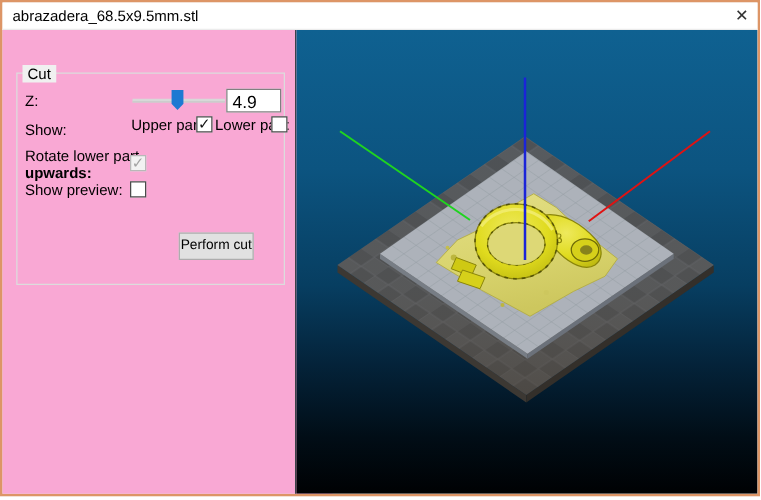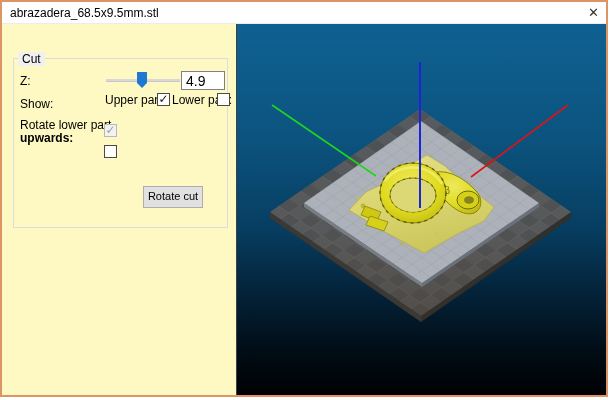--- a/index.html
+++ b/index.html
@@ -1,21 +1,21 @@
 <!DOCTYPE html>
 <html><head>
 <meta charset="utf-8">
 <style>
   html,body{margin:0;padding:0;background:#fff;width:609px;height:400px;overflow:hidden;
     font-family:"Liberation Sans","DejaVu Sans",sans-serif;-webkit-font-smoothing:antialiased;}
   #win{position:absolute;left:0;top:0;width:604px;height:393px;border:2px solid #dd9566;background:#f0f0f0;}
   #titlebar{position:absolute;left:0;top:0;width:100%;height:21px;background:#ffffff;border-bottom:1px solid #ececec;}
   #title{position:absolute;left:8px;top:4px;font-size:12px;color:#000;white-space:nowrap;text-align:right;}
   #closebtn{position:absolute;right:7px;top:3px;font-size:13px;color:#333;cursor:default;line-height:15px;}
-  #panel{position:absolute;left:0;top:22px;width:264px;bottom:0;background:#fef9c3;}
+  #panel{position:absolute;left:0;top:22px;width:264px;bottom:0;background:#f9a8d4;}
   .groupbox{position:absolute;left:11px;top:34px;width:213px;height:168px;border:1px solid #dcdcdc;}
   .grouplabel{position:absolute;left:16px;top:28px;background:#f0f0f0;padding:0 4px;font-size:12px;color:#000;}
   .lbl{position:absolute;font-size:12px;color:#000;white-space:nowrap;}
   .slider{position:absolute;left:104px;top:47px;width:74px;height:18px;}
   .slider .track{position:absolute;left:0;right:0;top:8px;height:2px;background:#d8d8d8;border-bottom:1px solid #c8c8c8;}
   .slider .thumb{position:absolute;left:31px;top:1px;width:10px;height:16px;background:#1d79d2;
     clip-path:polygon(0 0,100% 0,100% 68%,50% 100%,0 68%);}
   .zbox{position:absolute;left:179px;top:47px;width:38px;height:15px;border:1px solid #808080;background:#fff;
     font-size:14px;color:#000;padding:1px 0 1px 4px;}
   .cb{position:absolute;width:11px;height:11px;border:1px solid #4a4a4a;background:#fff;
@@ -51,23 +51,24 @@
     <span class="lbl" style="left:18px;top:73px;">Show:</span>
     <span class="lbl" style="left:103px;top:69px;">Upper part:</span>
     <span class="cb" style="left:155px;top:69px;">✓</span>
     <span class="lbl" style="left:170px;top:69px;">Lower part:</span>
     <span class="cb" style="left:215px;top:69px;"></span>
 
     <span class="lbl multiline" style="left:18px;top:95px;">Rotate lower part</span>
     <span class="lbl multiline" style="left:18px;top:108px;font-weight:bold;">upwards:</span>
     <span class="cb disabled" style="left:102px;top:100px;">✓</span>
 
+    <span class="lbl" style="left:18px;top:121px;">Show preview:</span>
     <span class="cb" style="left:102px;top:121px;"></span>
 
-    <div class="btn">Rotate cut</div>
+    <div class="btn">Perform cut</div>
   </div>
 
   <div id="viewport">
     <svg width="369" height="371" viewBox="0 0 369 371">
       <defs>
         <linearGradient id="bgGrad" x1="0" y1="0" x2="0" y2="1">
           <stop offset="0" stop-color="#0f6191"></stop>
           <stop offset="0.30" stop-color="#0c5480"></stop>
           <stop offset="0.55" stop-color="#073e61"></stop>
           <stop offset="0.72" stop-color="#04233a"></stop>

